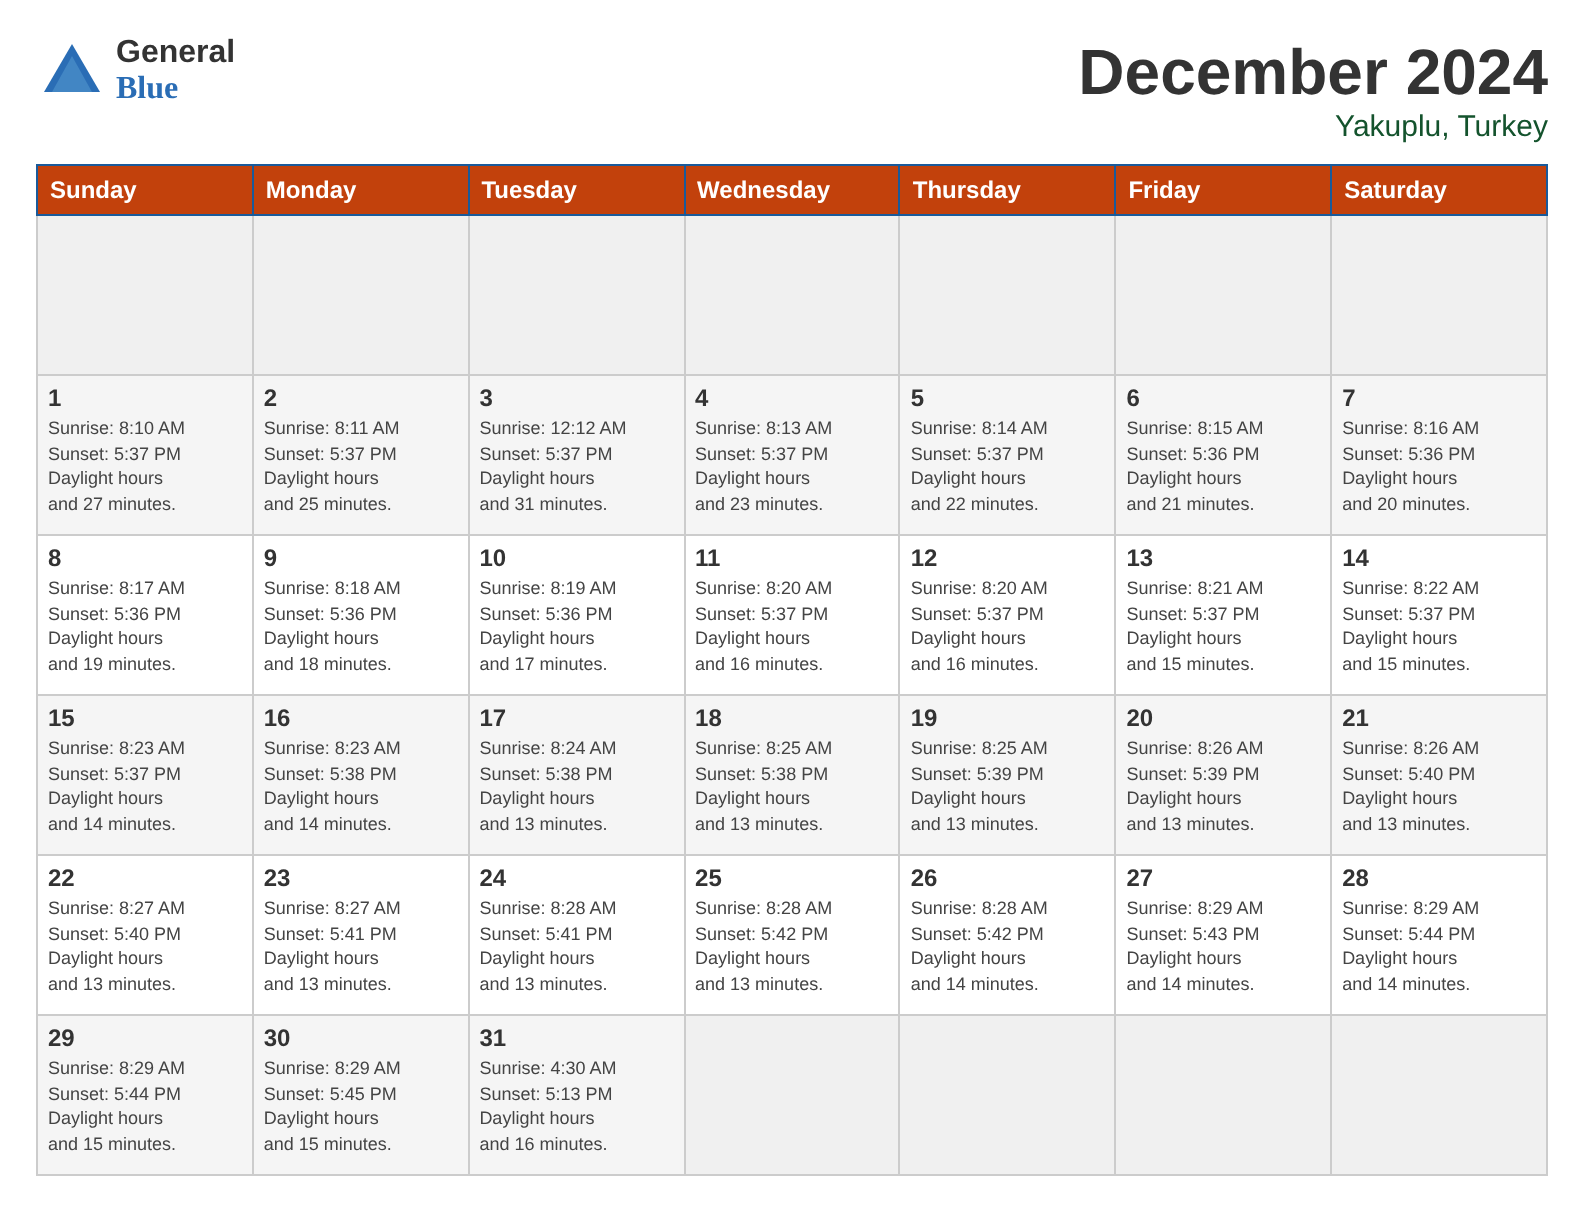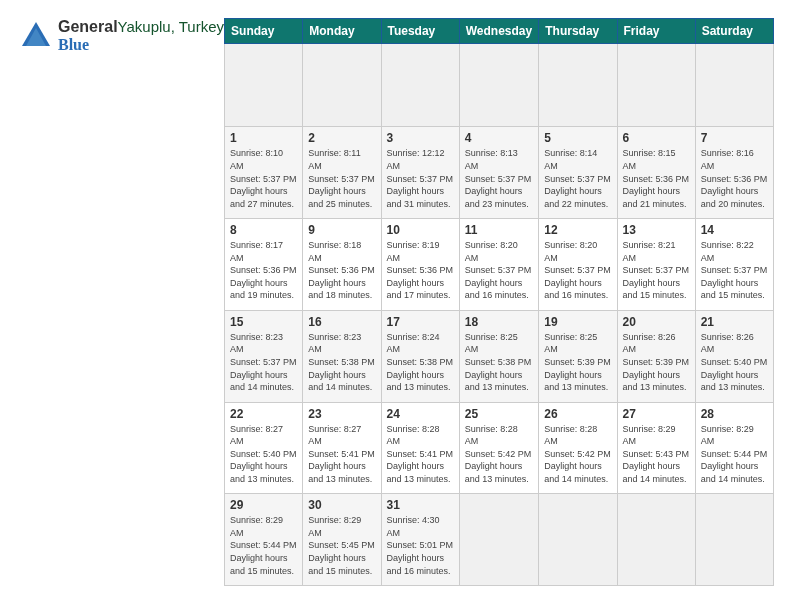--- a/index.html
+++ b/index.html
@@ -8,20 +8,21 @@
       background: #fff;
       width: 792px;
       height: 612px;
       overflow: hidden;
     }
     .page {
       width: 792px;
       height: 612px;
       padding: 18px 18px 26px 18px;
       display: flex;
+      flex-direction: column;
     }
     .header {
       display: flex;
       justify-content: space-between;
       align-items: flex-start;
       margin-bottom: 10px;
     }
     .logo {
       display: flex;
       align-items: center;
@@ -58,21 +59,21 @@
     .location {
       font-size: 15px;
       color: #14532d;
     }
     .calendar-table {
       width: 100%;
       border-collapse: collapse;
       flex: 1;
     }
     .calendar-table thead tr th {
-      background-color: #0f766e;
+      background-color: #c2410c;
       color: #fff;
       font-size: 12px;
       font-weight: bold;
       padding: 5px 6px;
       text-align: left;
       border: 1px solid #1a5a9a;
     }
     .calendar-table tbody tr td {
       border: 1px solid #ccc;
       vertical-align: top;
@@ -111,20 +112,21 @@
       <svg class="logo-icon" viewBox="0 0 36 36">
         <polygon points="18,4 32,28 4,28" fill="#2a6db5"></polygon>
         <polygon points="18,10 28,28 8,28" fill="#5a9fd4" opacity="0.5"></polygon>
       </svg>
       <div class="logo-text">
         <span class="logo-general">General</span>
         <span class="logo-blue">Blue</span>
       </div>
     </div>
     <div class="title-block">
+      <div class="month-title">December 2024</div>
       <div class="location">Yakuplu, Turkey</div>
     </div>
   </div>
 
   <table class="calendar-table">
     <thead>
       <tr>
         <th>Sunday</th>
         <th>Monday</th>
         <th>Tuesday</th>
@@ -268,21 +270,21 @@
           <td>
             <span class="day-number">29</span>
             <div class="day-info"><span>Sunrise: 8:29 AM</span><br><span>Sunset: 5:44 PM</span><br><span>Daylight hours</span><br><span>and 15 minutes.</span></div>
           </td>
           <td>
             <span class="day-number">30</span>
             <div class="day-info"><span>Sunrise: 8:29 AM</span><br><span>Sunset: 5:45 PM</span><br><span>Daylight hours</span><br><span>and 15 minutes.</span></div>
           </td>
           <td>
             <span class="day-number">31</span>
-            <div class="day-info"><span>Sunrise: 4:30 AM</span><br><span>Sunset: 5:01 PM</span><br><span>Daylight hours</span><br><span>and 16 minutes.</span></div>
+            <div class="day-info"><span>Sunrise: 4:30 AM</span><br><span>Sunset: 5:13 PM</span><br><span>Daylight hours</span><br><span>and 16 minutes.</span></div>
           </td>
           <td class="empty"></td>
           <td class="empty"></td>
           <td class="empty"></td>
           <td class="empty"></td>
         </tr>
       </tbody>
   </table>
 </div>
 

